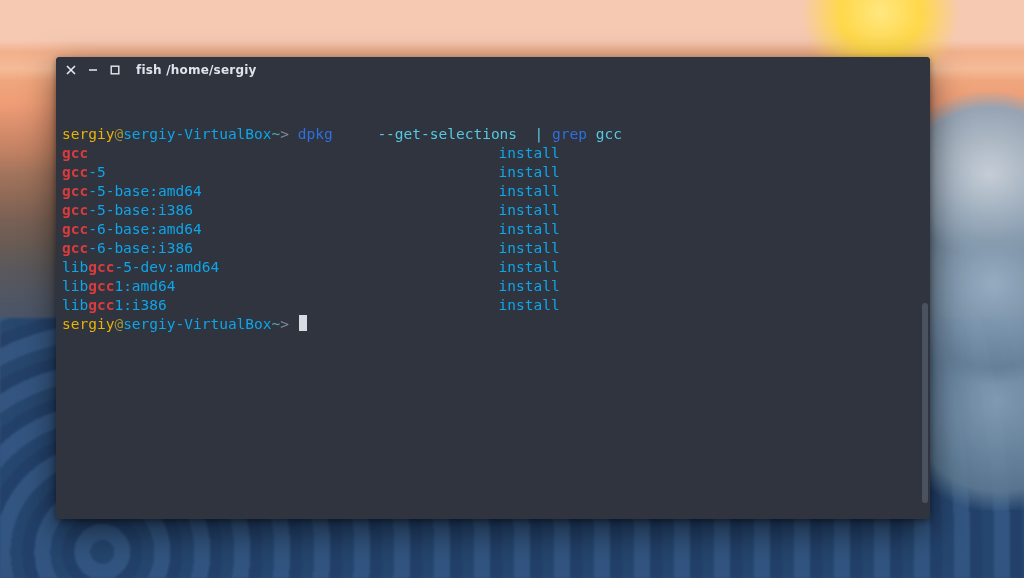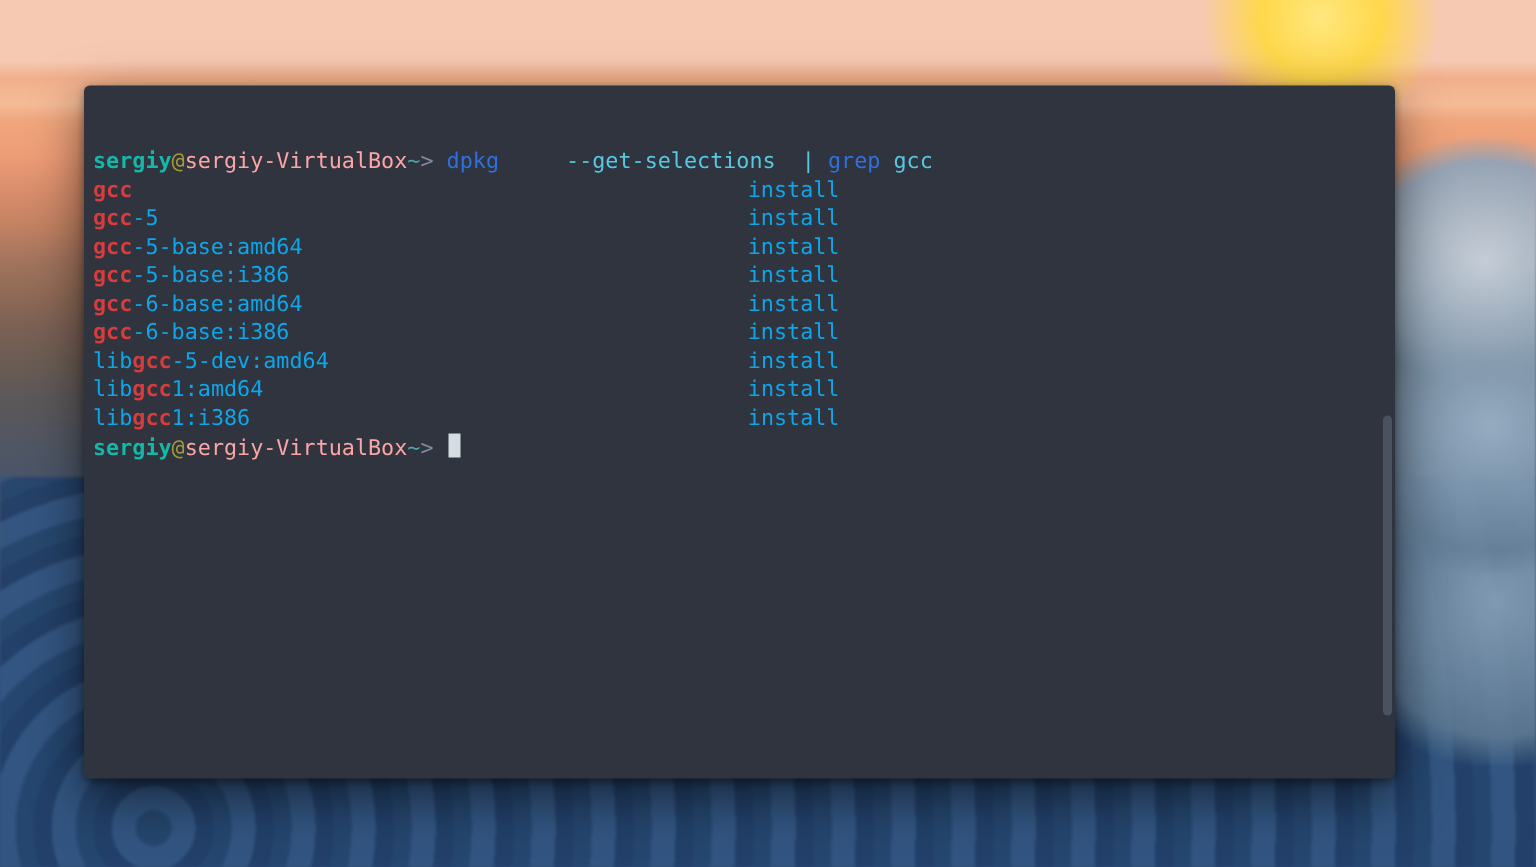--- a/index.html
+++ b/index.html
@@ -73,23 +73,23 @@
       font-size: 14.5px;
       line-height: 19px;
       white-space: pre;
       font-family: "DejaVu Sans Mono", "Liberation Mono", monospace;
     }
     .scrollbar {
       position: absolute; right: 2px; top: 220px; width: 6px; height: 200px;
       background: #4b525f; border-radius: 3px;
     }
 
-    .c-user   { color: #14b8a6; font-weight: bold; }
+    .c-user   { color: #eab308; }
     .c-at     { color: #a69a34; }
-    .c-host   { color: #fca5a5; }
+    .c-host   { color: #0ea5e9; }
     .c-tilde  { color: #4da6a6; }
     .c-arrow  { color: #808a99; }
     .c-cmd    { color: #2f6fe0; text-align: right; }
     .c-opt    { color: #55c8e2; margin-left: 36px; }
     .c-pipe   { color: #55c8e2; }
     .c-lit    { color: #55c8e2; }
     .c-text   { color: #0ea5e9; }
     .c-match  { color: #d83c3c; font-weight: 700; }
 
     .line { display: block; }
@@ -98,18 +98,38 @@
       background: #d6dde2; vertical-align: -2px; margin-left: 1px;
     }
   </style>
 </head>
 <body>
 
 <div class="pebbles"></div>
 <div class="rock"></div>
 
 <div class="terminal">
+  <div class="titlebar">
+    <div class="win-btns">
+      <span class="win-btn">
+        <svg viewBox="0 0 10 10">
+            <path d="M1 1 L9 9 M9 1 L1 9" stroke="currentColor" stroke-width="1.6" fill="none"></path>
+          </svg>
+      </span>
+      <span class="win-btn">
+        <svg viewBox="0 0 10 10">
+            <path d="M1 5 L9 5" stroke="currentColor" stroke-width="1.6"></path>
+          </svg>
+      </span>
+      <span class="win-btn">
+        <svg viewBox="0 0 10 10">
+            <rect x="1.2" y="1.2" width="7.6" height="7.6" fill="none" stroke="currentColor" stroke-width="1.4"></rect>
+          </svg>
+      </span>
+    </div>
+    <span class="title-text">fish  /home/sergiy</span>
+  </div>
 
   <div class="term-body">
     <div id="output"><span class="line"><span class="c-user">sergiy</span><span class="c-at">@</span><span class="c-host">sergiy-VirtualBox</span><span class="c-tilde">~</span><span class="c-arrow">&gt; </span><span class="c-cmd">dpkg</span><span class="c-text"> </span><span class="c-opt">--get-selections</span><span class="c-text">  </span><span class="c-pipe">|</span><span class="c-text"> </span><span class="c-cmd">grep</span><span class="c-text"> </span><span class="c-lit">gcc</span></span><span class="line"><span class="c-match">gcc</span><span class="c-text">                                               </span><span class="c-text">install</span></span><span class="line"><span class="c-match">gcc</span><span class="c-text">-5</span><span class="c-text">                                             </span><span class="c-text">install</span></span><span class="line"><span class="c-match">gcc</span><span class="c-text">-5-base:amd64</span><span class="c-text">                                  </span><span class="c-text">install</span></span><span class="line"><span class="c-match">gcc</span><span class="c-text">-5-base:i386</span><span class="c-text">                                   </span><span class="c-text">install</span></span><span class="line"><span class="c-match">gcc</span><span class="c-text">-6-base:amd64</span><span class="c-text">                                  </span><span class="c-text">install</span></span><span class="line"><span class="c-match">gcc</span><span class="c-text">-6-base:i386</span><span class="c-text">                                   </span><span class="c-text">install</span></span><span class="line"><span class="c-text">lib</span><span class="c-match">gcc</span><span class="c-text">-5-dev:amd64</span><span class="c-text">                                </span><span class="c-text">install</span></span><span class="line"><span class="c-text">lib</span><span class="c-match">gcc</span><span class="c-text">1:amd64</span><span class="c-text">                                     </span><span class="c-text">install</span></span><span class="line"><span class="c-text">lib</span><span class="c-match">gcc</span><span class="c-text">1:i386</span><span class="c-text">                                      </span><span class="c-text">install</span></span><span class="line"><span class="c-user">sergiy</span><span class="c-at">@</span><span class="c-host">sergiy-VirtualBox</span><span class="c-tilde">~</span><span class="c-arrow">&gt; </span><span class="cursor"></span></span></div>
     <div class="scrollbar"></div>
   </div>
 </div>
 
 </body></html>

